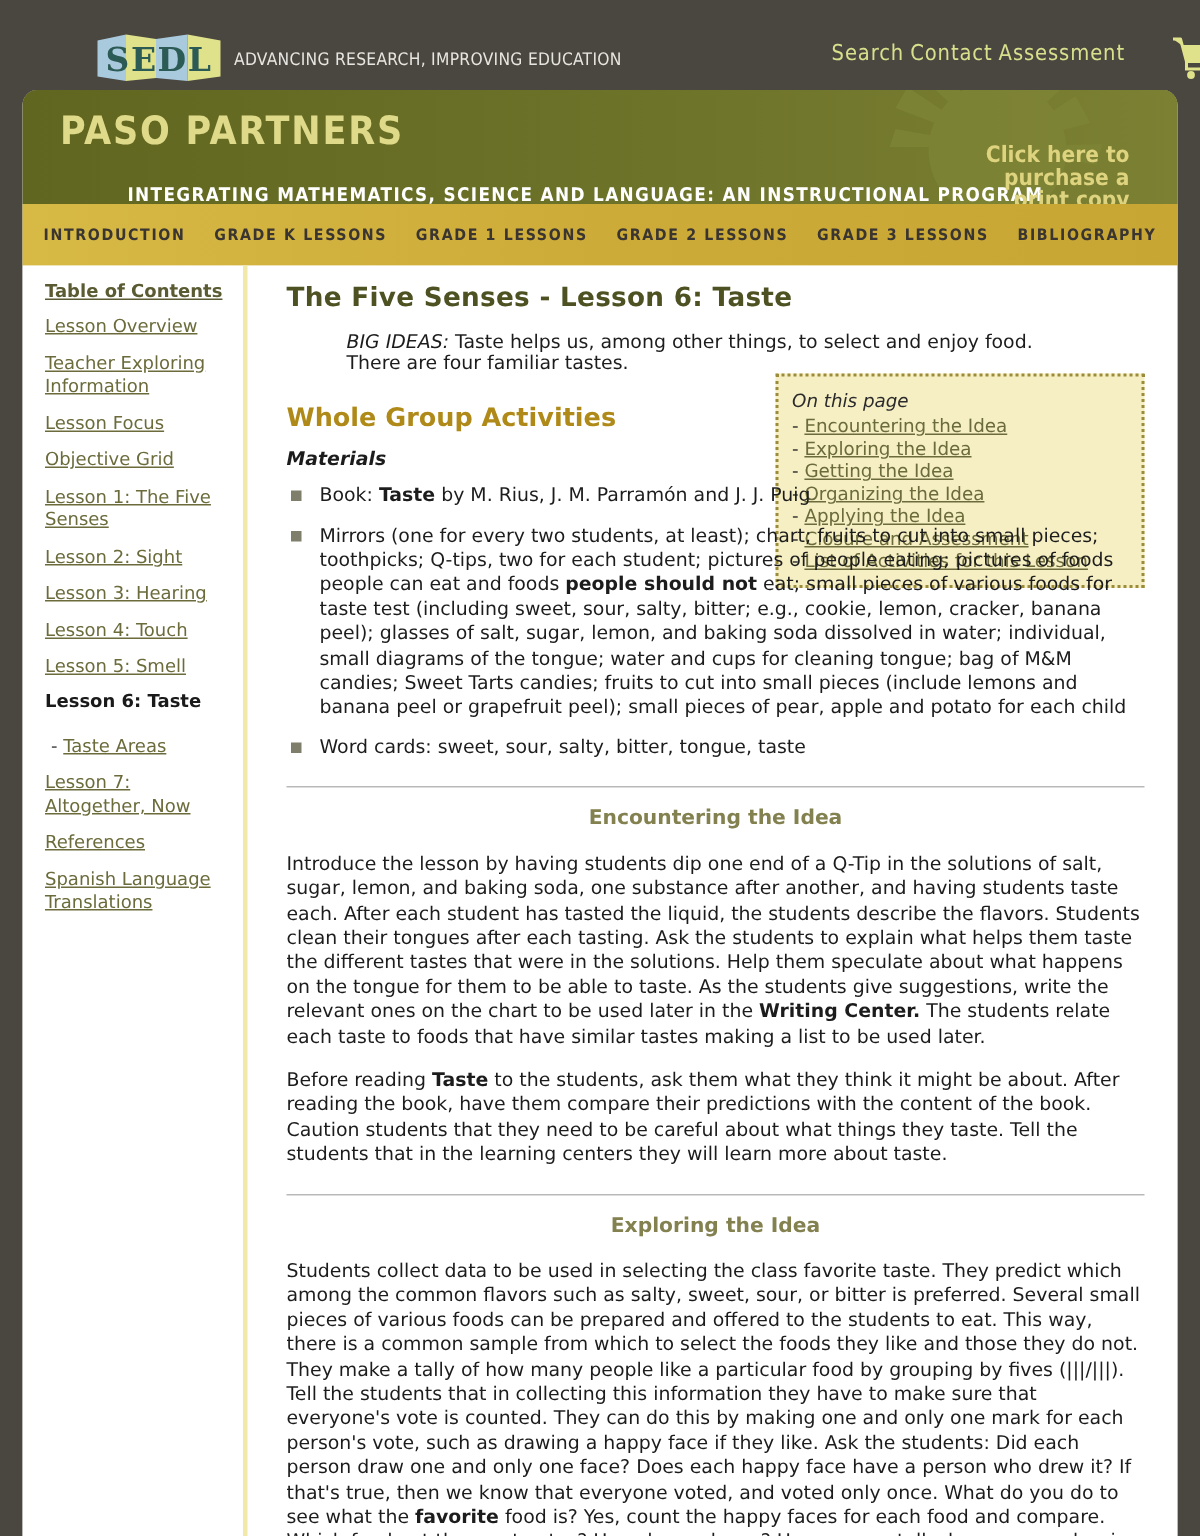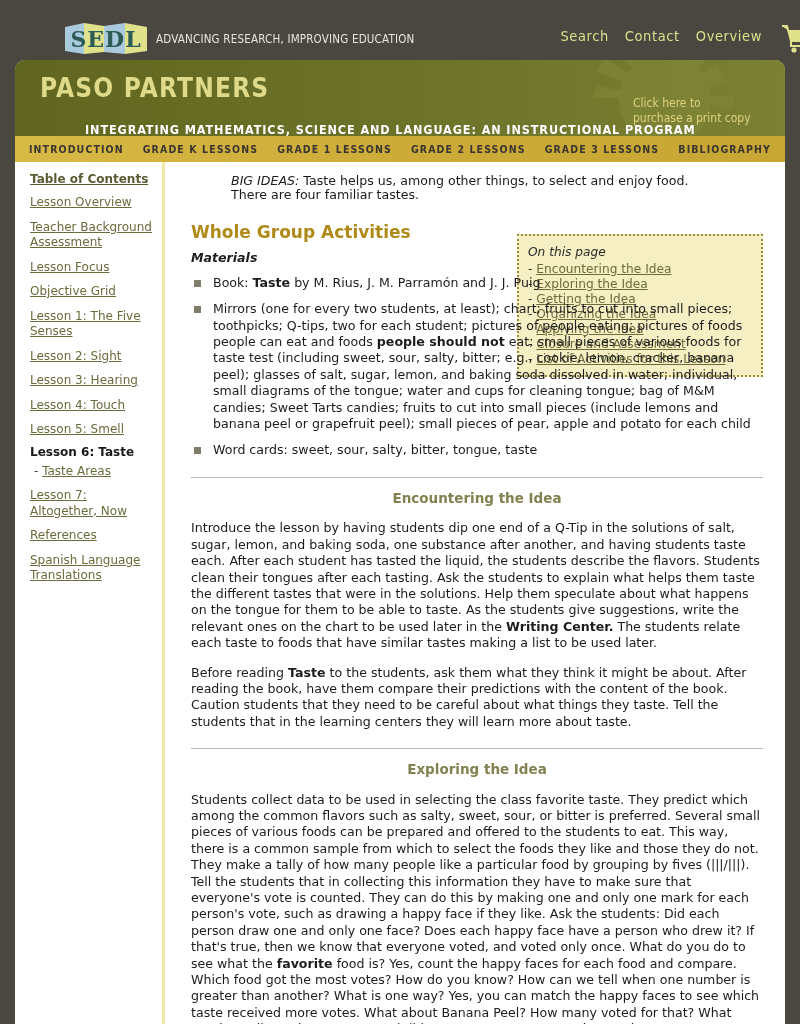--- a/index.html
+++ b/index.html
@@ -26,22 +26,22 @@
   .logo-svg { display: block; }
   .tagline {
     position: absolute; left: 118px; top: 32px;
     color: #e8e6e0;
     font-size: 11.5px;
     letter-spacing: .2px;
     font-family: "DejaVu Sans Condensed", "Liberation Sans Narrow", "Liberation Sans", sans-serif;
     white-space: nowrap;
   }
   .util-links {
-    position: absolute; right: 76px; top: 28px;
-    display: flex; gap: 16px;
+    position: absolute; right: 88px; top: 28px;
+    display: flex; gap: 4px;
   }
   .util-links a {
     color: #d8e08c;
     font-size: 14.5px;
     text-decoration: none;
     letter-spacing: .6px;
     font-family: "DejaVu Sans Condensed", "Liberation Sans Narrow", "Liberation Sans", sans-serif;
   }
   .cart {
     position: absolute; right: 22px; top: 24px;
@@ -85,31 +85,32 @@
     color: #ffffff;
     font-size: 12.5px;
     font-weight: bold;
     letter-spacing: .9px;
     font-family: "DejaVu Sans Condensed", "Liberation Sans Narrow", "Liberation Sans", sans-serif;
     white-space: nowrap;
   }
   .purchase-link {
     position: absolute; right: 32px; top: 36px;
     width: 120px;
-    text-align: left;
+    text-align: right;
     color: #ded37e;
-    font-size: 12px;
+    font-size: 15px;
     line-height: 15px;
     text-decoration: none;
     font-family: "DejaVu Sans Condensed", "Liberation Sans Narrow", "Liberation Sans", sans-serif;
+    font-weight: bold;
   }
 
   
   .navbar {
-    height: 26px;
+    height: 41px;
     background: #cfae3c;
     background-image: linear-gradient(90deg,#d7b945 0%,#cdab38 50%,#c8a633 100%);
     display: flex;
     align-items: center;
     padding: 0 14px;
   }
   .navbar a {
     color: #3a3530;
     font-size: 10.5px;
     font-weight: bold;
@@ -142,21 +143,21 @@
   .toc-item { margin: 0 0 9px 0; line-height: 13.5px; }
   .toc-item a {
     font-size: 12px;
     color: #6b6b3c;
     text-decoration: underline;
   }
   .toc-item.current {
     font-size: 12px;
     font-weight: bold;
     color: #1a1a1a;
-    margin-bottom: 5px;
+    margin-bottom: 16px;
   }
   .toc-sub { margin: 0 0 9px 4px; font-size: 12px; color: #444; }
   .toc-sub a { font-size: 12px; color: #6b6b3c; text-decoration: underline; }
 
   .content {
     flex: 1 1 auto;
     padding: 12px 22px 10px 26px;
     position: relative;
     color: #1c1c1c;
     font-size: 12.6px;
@@ -254,21 +255,21 @@
       <polygon points="62,2 84,6 84,30 62,33" fill="#dfe28a"></polygon>
       <text x="43" y="26" text-anchor="middle" font-family="DejaVu Serif, Liberation Serif, serif" font-size="22" font-weight="bold" fill="#2c5a55" letter-spacing="1">SEDL</text>
     </svg>
   </a>
 
   <div class="tagline">ADVANCING RESEARCH, IMPROVING EDUCATION</div>
 
   <div class="util-links">
     <a href="#">Search</a>
     <a href="#">Contact</a>
-    <a href="#">Overview</a>
+    <a href="#">Assessment</a>
   </div>
 
   <a class="cart" href="#">
     <svg width="36" height="30" viewBox="0 0 36 30">
       <path d="M2 2 L7 2 L11 17 L31 17 L34 7 L9 7" fill="#dfe28a" stroke="#dfe28a" stroke-width="2" stroke-linejoin="round"></path>
       <path d="M11 17 L11 22 L31 22" fill="none" stroke="#dfe28a" stroke-width="2"></path>
       <circle cx="14" cy="26" r="2.6" fill="#dfe28a"></circle>
       <circle cx="28" cy="26" r="2.6" fill="#dfe28a"></circle>
     </svg>
   </a>
@@ -313,21 +314,21 @@
   </div>
 
   <div class="cols">
 
     <div class="sidebar">
       <div class="toc-title">Table of Contents</div>
 
       <div class="toc-item">
         <a href="#">Lesson Overview</a></div>
       <div class="toc-item">
-        <a href="#">Teacher Background Assessment</a></div>
+        <a href="#">Teacher Exploring Information</a></div>
       <div class="toc-item">
         <a href="#">Lesson Focus</a></div>
       <div class="toc-item">
         <a href="#">Objective Grid</a></div>
       <div class="toc-item">
         <a href="#">Lesson 1: The Five Senses</a></div>
       <div class="toc-item">
         <a href="#">Lesson 2: Sight</a></div>
       <div class="toc-item">
         <a href="#">Lesson 3: Hearing</a></div>
@@ -345,20 +346,21 @@
       <div class="toc-item">
         <a href="#">Lesson 7: Altogether, Now</a></div>
       <div class="toc-item">
         <a href="#">References</a></div>
       <div class="toc-item">
         <a href="#">Spanish Language Translations</a></div>
     </div>
 
     <div class="content">
 
+      <h1 class="page-title">The Five Senses - Lesson 6: Taste</h1>
 
       <div class="big-ideas">
         <span class="lbl">BIG IDEAS:</span><span> Taste helps us, among other things, to select and enjoy food. There are four familiar tastes.</span>
       </div>
 
       <div class="onthispage">
         <div class="otp-title">On this page</div>
         <div class="otp-row">
           <span>-</span>
           <a href="#">Encountering the Idea</a></div>

